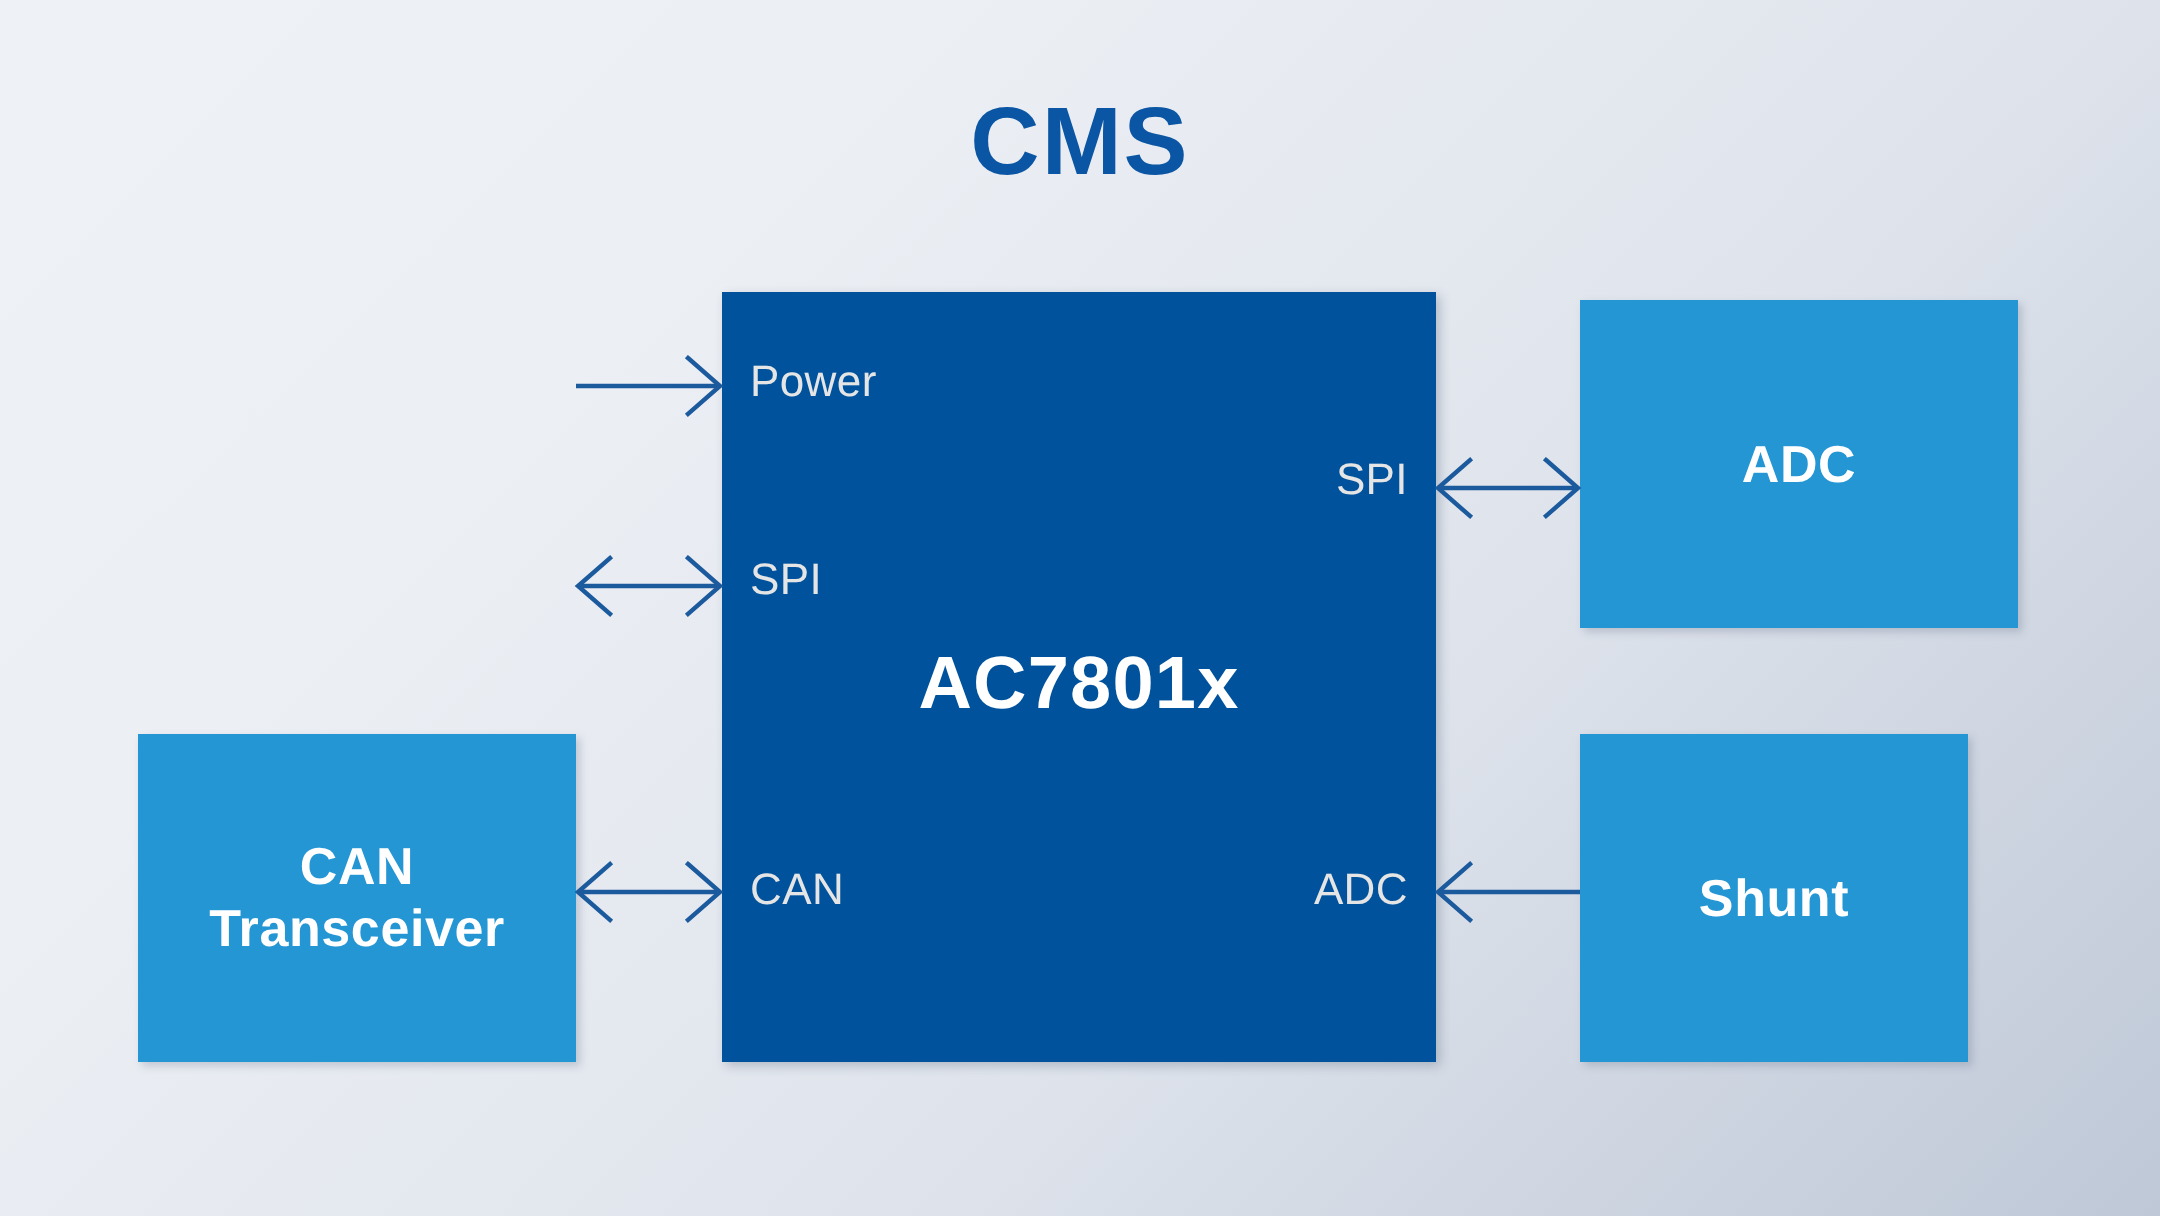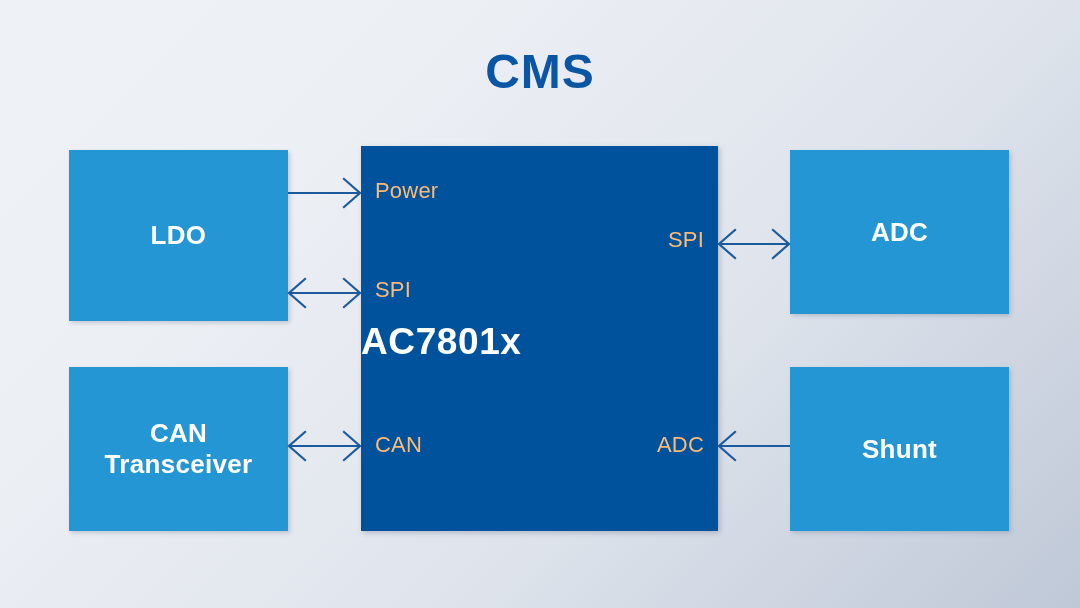--- a/index.html
+++ b/index.html
@@ -62,46 +62,47 @@
     font-weight: normal;
     line-height: 1.25;
     margin-top: 2px;
     letter-spacing: 0px;
   }
 
   
   #box-ldo        { left: 69px;  top: 150px; width: 219px; height: 171px; }
   #box-can-xcvr   { left: 69px;  top: 367px; width: 219px; height: 164px; }
   #box-adc-right  { left: 790px; top: 150px; width: 219px; height: 164px; }
-  #box-shunt      { left: 790px; top: 367px; width: 219px; height: 164px; }
+  #box-shunt      { left: 790px; top: 367px; width: 194px; height: 164px; }
 
   
   #box-mcu {
     position: absolute;
     left: 361px;
     top: 146px;
     width: 357px;
     height: 385px;
     background: #00529c;
     box-sizing: border-box;
     box-shadow: 2px 2px 5px rgba(80, 95, 120, 0.32);
   }
   #mcu-part-name {
     position: absolute;
     left: 0;
     top: 175px;
     width: 357px;
+    text-align: center;
     color: #ffffff;
     font-size: 37px;
     font-weight: bold;
     letter-spacing: 0.6px;
   }
   .pin {
     position: absolute;
-    color: #fdba74;
+    color: #e5e5e5;
     font-size: 22px;
     font-weight: normal;
     letter-spacing: 0.2px;
     white-space: nowrap;
   }
   .pin.left  { left: 14px; }
   .pin.right { right: 14px; }
 
   #pin-power { top: 32px; }
   #pin-spi-l { top: 131px; }
@@ -124,23 +125,20 @@
   #conn-adc-spi    { left: 718px; top: 228px; width: 72px; height: 32px; }
   #conn-shunt-adc  { left: 718px; top: 430px; width: 72px; height: 32px; }
 </style>
 </head>
 <body>
 
 <div id="canvas">
 
   <div id="title">CMS</div>
 
-  <div class="box side" id="box-ldo">
-    <div class="main-label">LDO</div>
-  </div>
 
   <div class="box side" id="box-can-xcvr">
     <div class="main-label">
       <div>CAN</div>
       <div>Transceiver</div>
     </div>
   </div>
 
   <div id="box-mcu">
     <div class="pin left" id="pin-power">Power</div>

